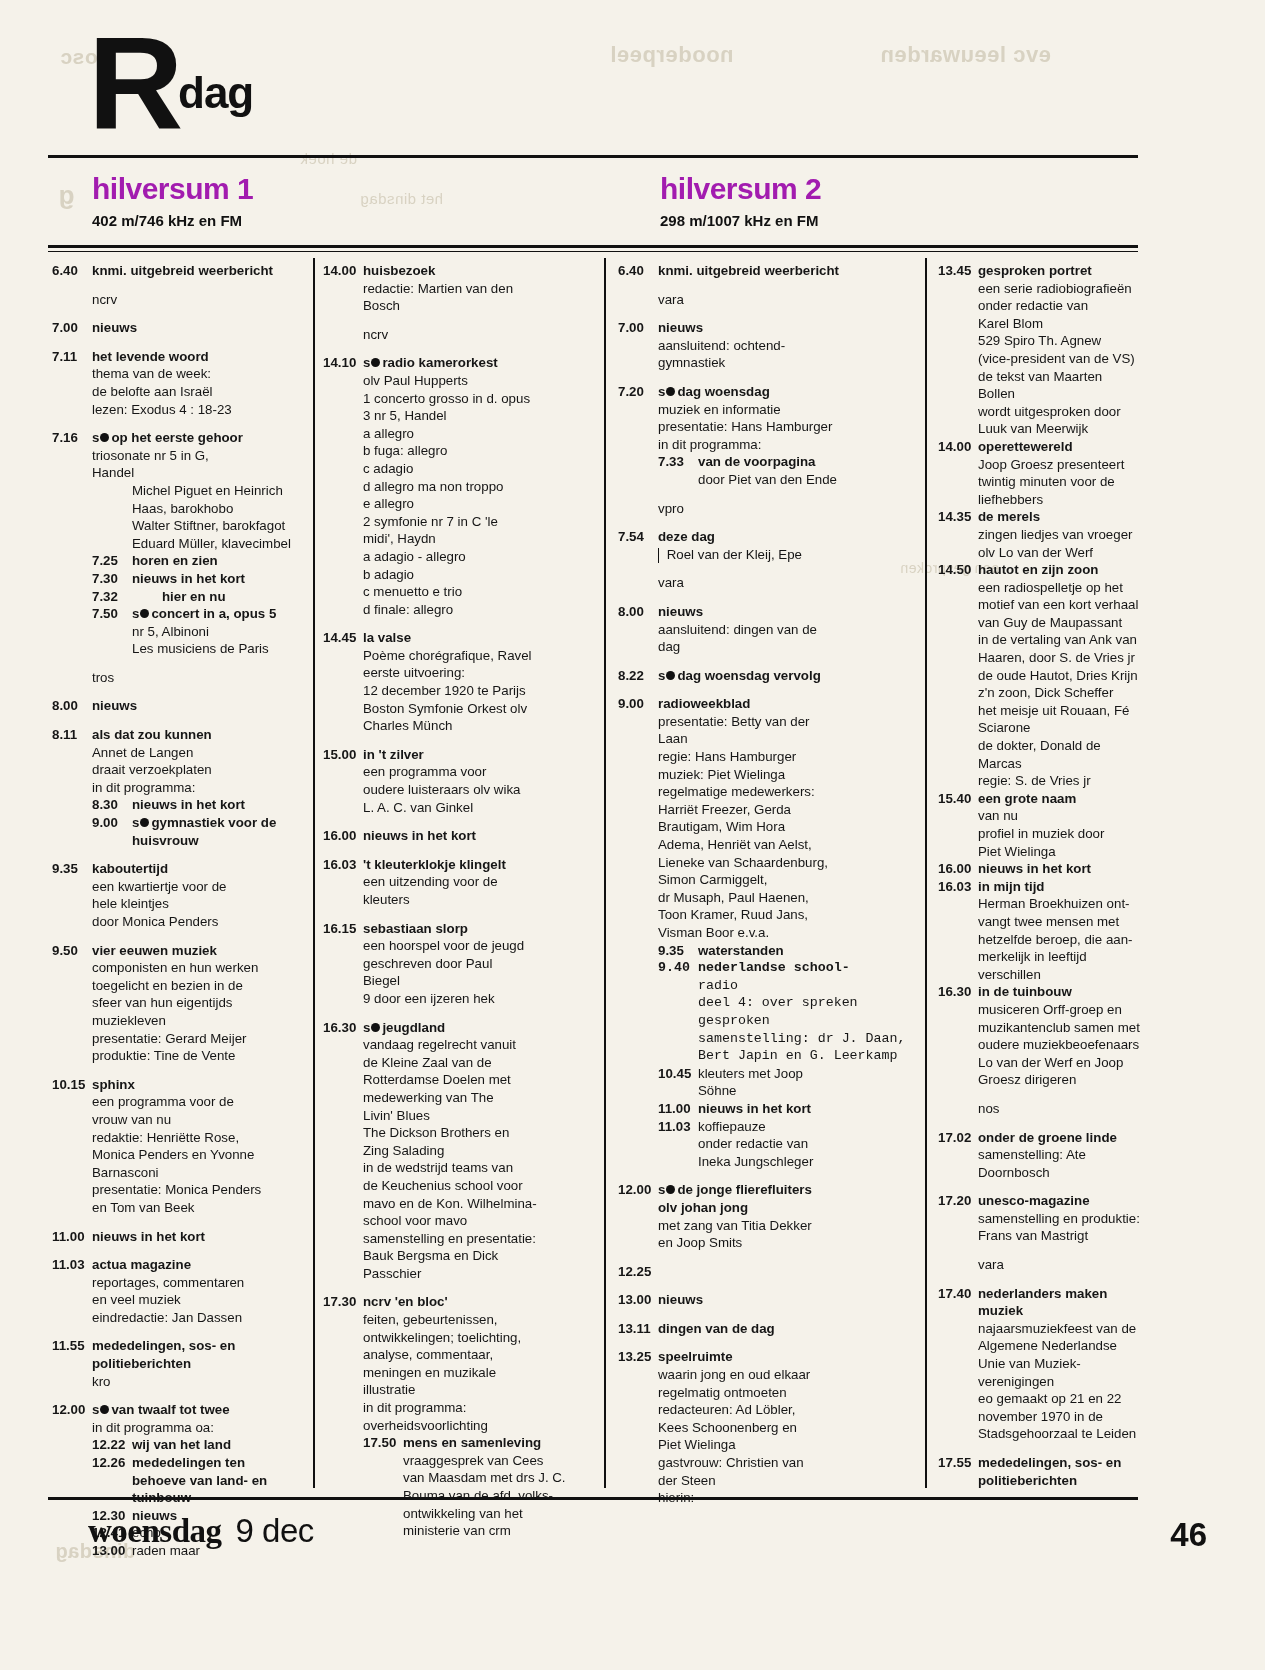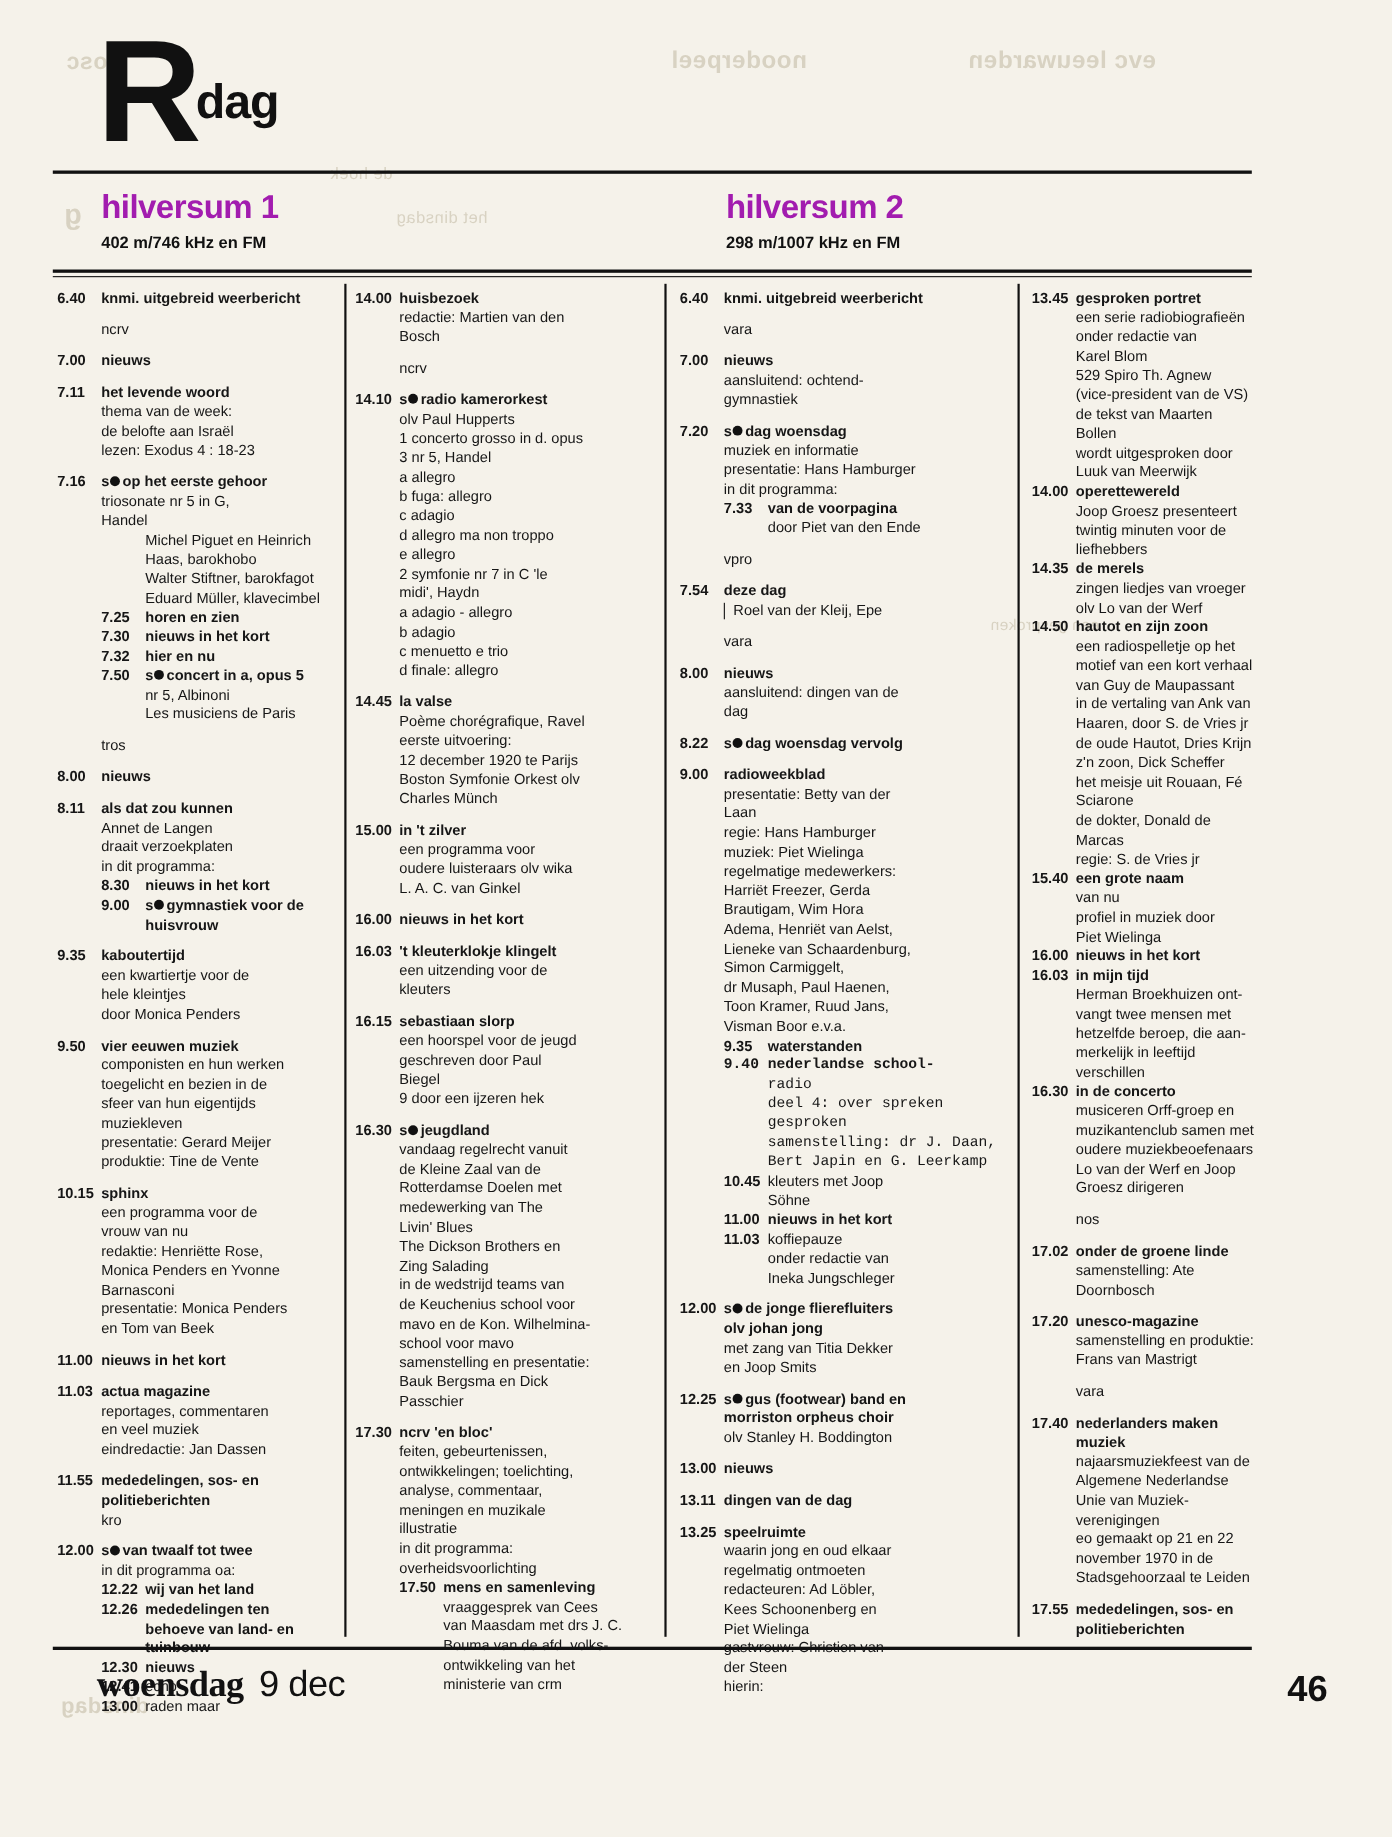--- a/index.html
+++ b/index.html
@@ -258,21 +258,21 @@
         <div class="body">
           <div class="line"><span class="b">horen en zien</span></div>
         </div>
       </div>
       <div class="entry" style="padding-left: 40px;">
         <div class="time">7.30</div>
         <div class="body">
           <div class="line"><span class="b">nieuws in het kort</span></div>
         </div>
       </div>
-      <div class="entry" style="padding-left: 40px;">
+      <div class="entry" style="padding-left: 40px; gap: 30px;">
         <div class="time">7.32</div>
         <div class="body">
           <div class="line"><span class="b">hier en nu</span></div>
         </div>
       </div>
       <div class="entry" style="padding-left: 40px;">
         <div class="time">7.50</div>
         <div class="body">
           <div class="line"><span style="font-weight: bold;">s</span><span class="dot"></span><span class="b">concert in a, opus 5</span></div>
           <div class="line"><span>nr 5, Albinoni</span></div>
@@ -665,25 +665,20 @@
         <div class="time">12.00</div>
         <div class="body">
           <div class="line"><span style="font-weight: bold;">s</span><span class="dot"></span><span class="b">de jonge flierefluiters</span></div>
           <div class="line"><span class="b">olv johan jong</span></div>
           <div class="line"><span>met zang van Titia Dekker</span></div>
           <div class="line"><span>en Joop Smits</span></div>
         </div>
       </div>
       <div class="entry sp">
         <div class="time">12.25</div>
-        <div class="body">
-          <div class="line"><span style="font-weight: bold;">s</span><span class="dot"></span><span class="b">gus (footwear) band en</span></div>
-          <div class="line"><span class="b">morriston orpheus choir</span></div>
-          <div class="line"><span>olv Stanley H. Boddington</span></div>
-        </div>
       </div>
       <div class="entry sp">
         <div class="time">13.00</div>
         <div class="body">
           <div class="line"><span class="b">nieuws</span></div>
         </div>
       </div>
       <div class="entry sp">
         <div class="time">13.11</div>
         <div class="body">
@@ -778,21 +773,21 @@
           <div class="line"><span>Herman Broekhuizen ont-</span></div>
           <div class="line"><span>vangt twee mensen met</span></div>
           <div class="line"><span>hetzelfde beroep, die aan-</span></div>
           <div class="line"><span>merkelijk in leeftijd</span></div>
           <div class="line"><span>verschillen</span></div>
         </div>
       </div>
       <div class="entry">
         <div class="time">16.30</div>
         <div class="body">
-          <div class="line"><span class="b">in de concerto</span></div>
+          <div class="line"><span class="b">in de tuinbouw</span></div>
           <div class="line"><span>musiceren Orff-groep en</span></div>
           <div class="line"><span>muzikantenclub samen met</span></div>
           <div class="line"><span>oudere muziekbeoefenaars</span></div>
           <div class="line"><span>Lo van der Werf en Joop</span></div>
           <div class="line"><span>Groesz dirigeren</span></div>
         </div>
       </div>
       <div class="entry sp">
         <div class="time"></div>
         <div class="body">

